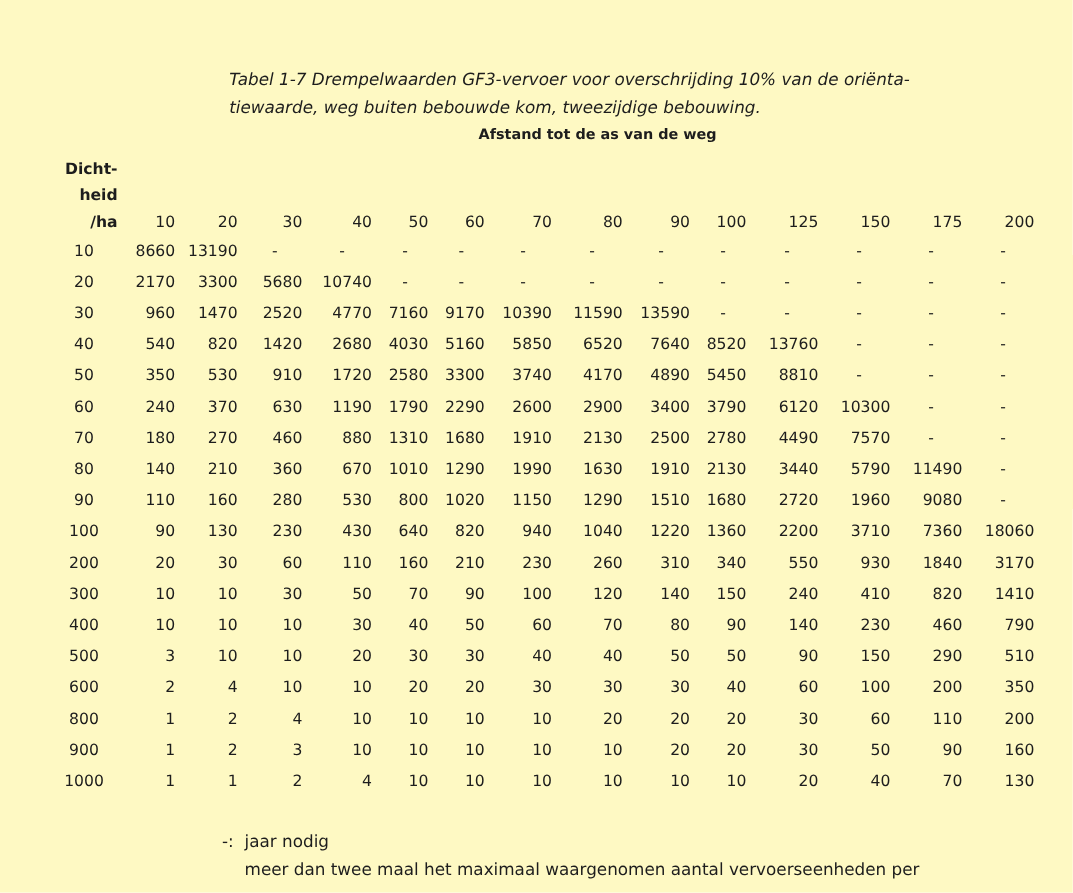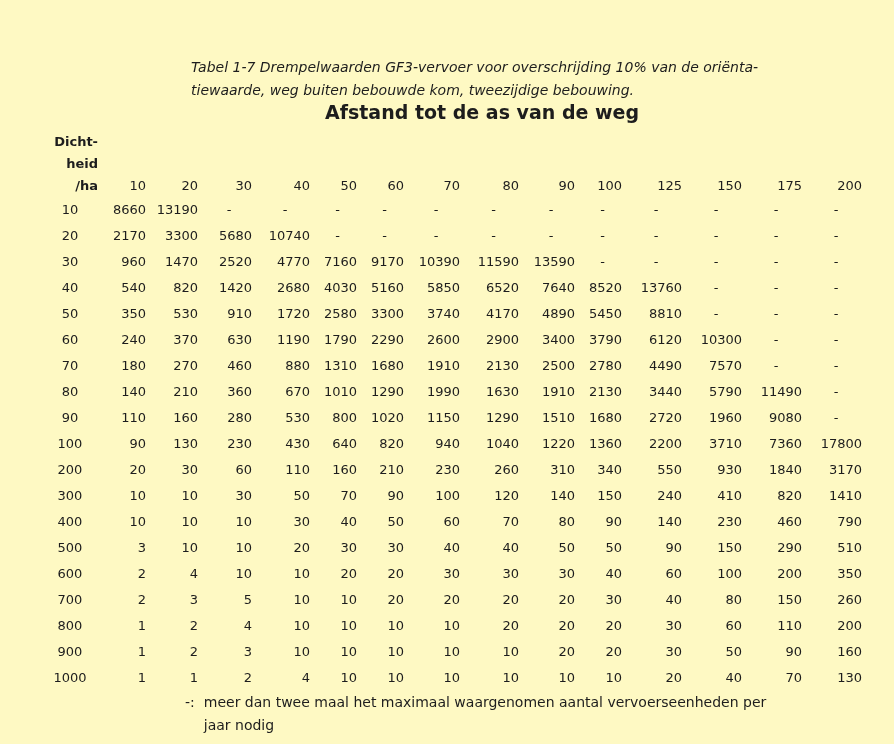--- a/index.html
+++ b/index.html
@@ -10,22 +10,22 @@
     width:894px; height:744px;
     background:#fef9c3;
     overflow:hidden;
   }
   .caption {
     position:absolute; left:191px; top:56px;
     font-style:italic; font-size:14px; line-height:23px;
     white-space:nowrap;
   }
   .group-header {
-    position:absolute; left:98px; top:102px; width:768px;
-    text-align:center; font-weight:bold; font-size:19px; line-height:20px;
+    position:absolute; left:114px; top:102px; width:768px;
+    text-align:center; font-weight:bold; font-size:12px; line-height:20px;
   }
   table.data {
     position:absolute; left:42px; top:131px;
     border-collapse:collapse; table-layout:fixed;
     width:824px;
   }
   th, td { font-size:13px; font-weight:normal; padding:0; }
   thead th { vertical-align:bottom; line-height:22px; }
   th.rowhead { font-weight:bold; text-align:right; }
   th.rowhead span { display:block; }
@@ -257,21 +257,21 @@
           <td class="num">430</td>
           <td class="num">640</td>
           <td class="num">820</td>
           <td class="num">940</td>
           <td class="num">1040</td>
           <td class="num">1220</td>
           <td class="num">1360</td>
           <td class="num">2200</td>
           <td class="num">3710</td>
           <td class="num">7360</td>
-          <td class="num">17800</td>
+          <td class="num">18060</td>
         </tr>
         <tr>
           <td class="label">200</td>
           <td class="num">20</td>
           <td class="num">30</td>
           <td class="num">60</td>
           <td class="num">110</td>
           <td class="num">160</td>
           <td class="num">210</td>
           <td class="num">230</td>
@@ -345,37 +345,20 @@
           <td class="num">30</td>
           <td class="num">30</td>
           <td class="num">30</td>
           <td class="num">40</td>
           <td class="num">60</td>
           <td class="num">100</td>
           <td class="num">200</td>
           <td class="num">350</td>
         </tr>
         <tr>
-          <td class="label">700</td>
-          <td class="num">2</td>
-          <td class="num">3</td>
-          <td class="num">5</td>
-          <td class="num">10</td>
-          <td class="num">10</td>
-          <td class="num">20</td>
-          <td class="num">20</td>
-          <td class="num">20</td>
-          <td class="num">20</td>
-          <td class="num">30</td>
-          <td class="num">40</td>
-          <td class="num">80</td>
-          <td class="num">150</td>
-          <td class="num">260</td>
-        </tr>
-        <tr>
           <td class="label">800</td>
           <td class="num">1</td>
           <td class="num">2</td>
           <td class="num">4</td>
           <td class="num">10</td>
           <td class="num">10</td>
           <td class="num">10</td>
           <td class="num">10</td>
           <td class="num">20</td>
           <td class="num">20</td>
@@ -418,18 +401,18 @@
           <td class="num">40</td>
           <td class="num">70</td>
           <td class="num">130</td>
         </tr>
       </tbody>
   </table>
 
   <div class="footnote">
     <span class="sym">-:</span>
     <div class="lines">
+      <div>jaar nodig</div>
       <div>meer dan twee maal het maximaal waargenomen aantal vervoerseenheden per</div>
-      <div>jaar nodig</div>
     </div>
   </div>
 
 </div>
 
 </body></html>

